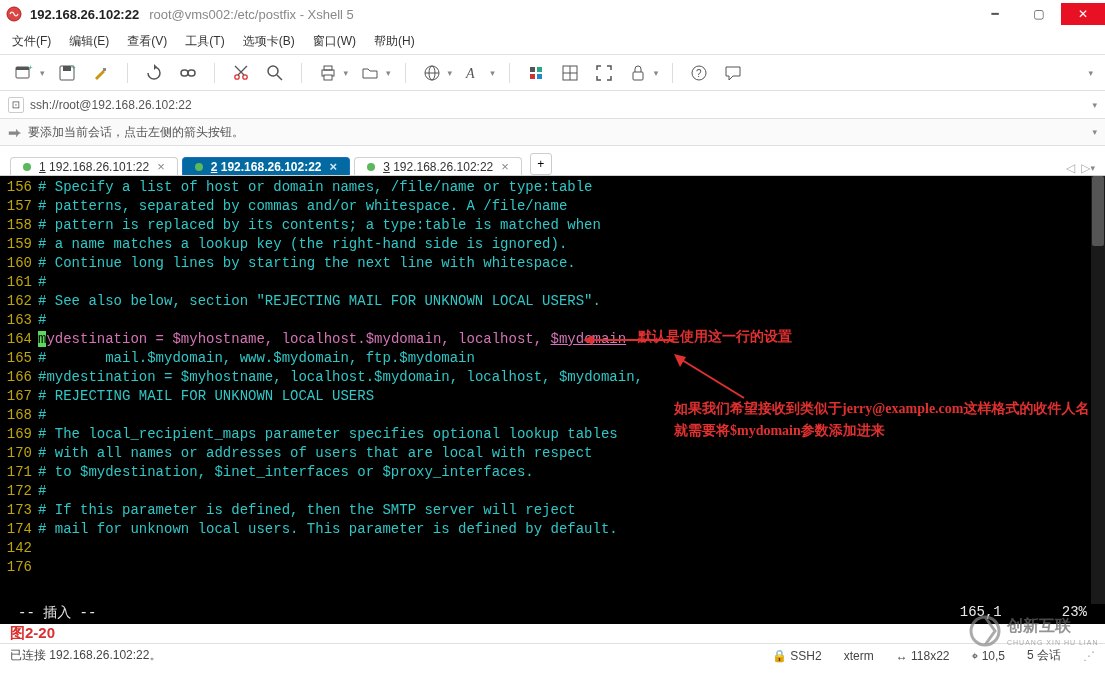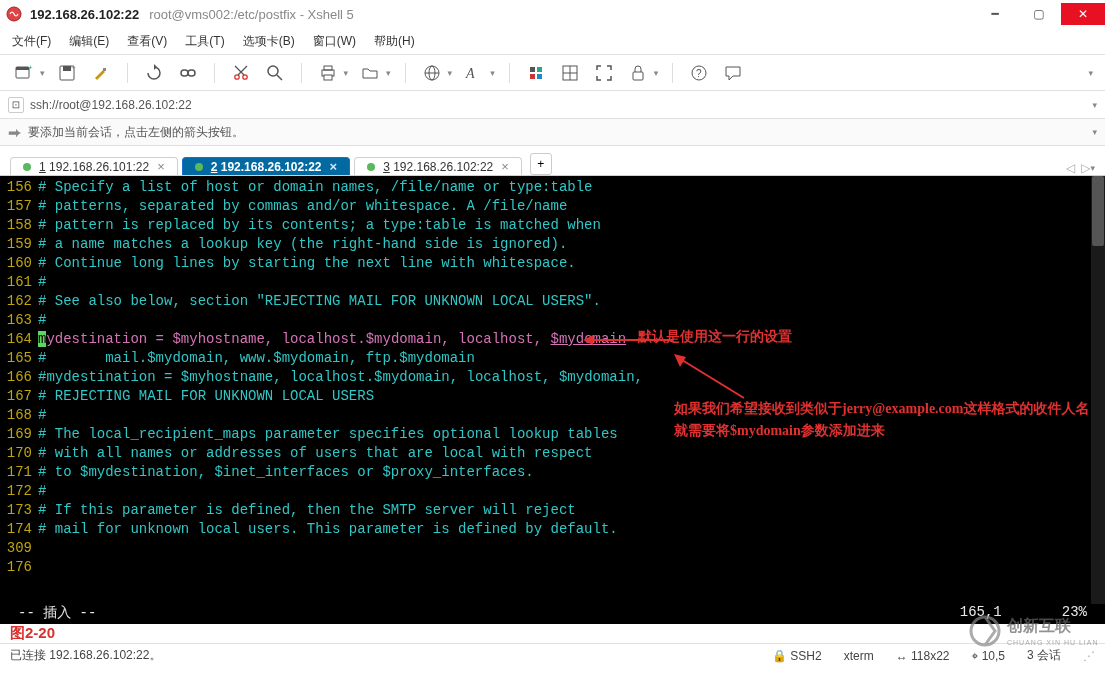--- a/index.html
+++ b/index.html
@@ -262,21 +262,21 @@
       <div>165</div>
       <div>166</div>
       <div>167</div>
       <div>168</div>
       <div>169</div>
       <div>170</div>
       <div>171</div>
       <div>172</div>
       <div>173</div>
       <div>174</div>
-      <div>309</div>
+      <div>142</div>
       <div>176</div>
     </div>
   <div class="term">
     <div class="line comment"># Specify a list of host or domain names, /file/name or type:table</div>
     <div class="line comment"># patterns, separated by commas and/or whitespace. A /file/name</div>
     <div class="line comment"># pattern is replaced by its contents; a type:table is matched when</div>
     <div class="line comment"># a name matches a lookup key (the right-hand side is ignored).</div>
     <div class="line comment"># Continue long lines by starting the next line with whitespace.</div>
     <div class="line comment">#</div>
     <div class="line comment"># See also below, section "REJECTING MAIL FOR UNKNOWN LOCAL USERS".</div>
@@ -323,21 +323,21 @@
   <span class="figlabel">图2-20</span>
 </div>
 
 <div class="statusbar">
   <span>已连接 192.168.26.102:22。</span>
   <span class="right">
     <span>🔒 <span>SSH2</span></span>
     <span>xterm</span>
     <span>↔ <span>118x22</span></span>
     <span>⌖ <span>10,5</span></span>
-    <span>3 会话</span>
+    <span>5 会话</span>
     <span style="color:#aaa">⋰</span>
   </span>
 </div>
 
 <div class="watermark">
   <svg width="130" height="40" viewBox="0 0 130 40">
     <circle cx="16" cy="20" r="14" fill="none" stroke="#888" stroke-width="3"></circle>
     <path d="M16 6 L26 20 L16 34" fill="none" stroke="#888" stroke-width="3"></path>
     <text x="38" y="20" font-size="16" font-weight="bold" fill="#666">创新互联</text>
     <text x="38" y="34" font-size="7" fill="#888" letter-spacing="1">CHUANG XIN HU LIAN</text>

